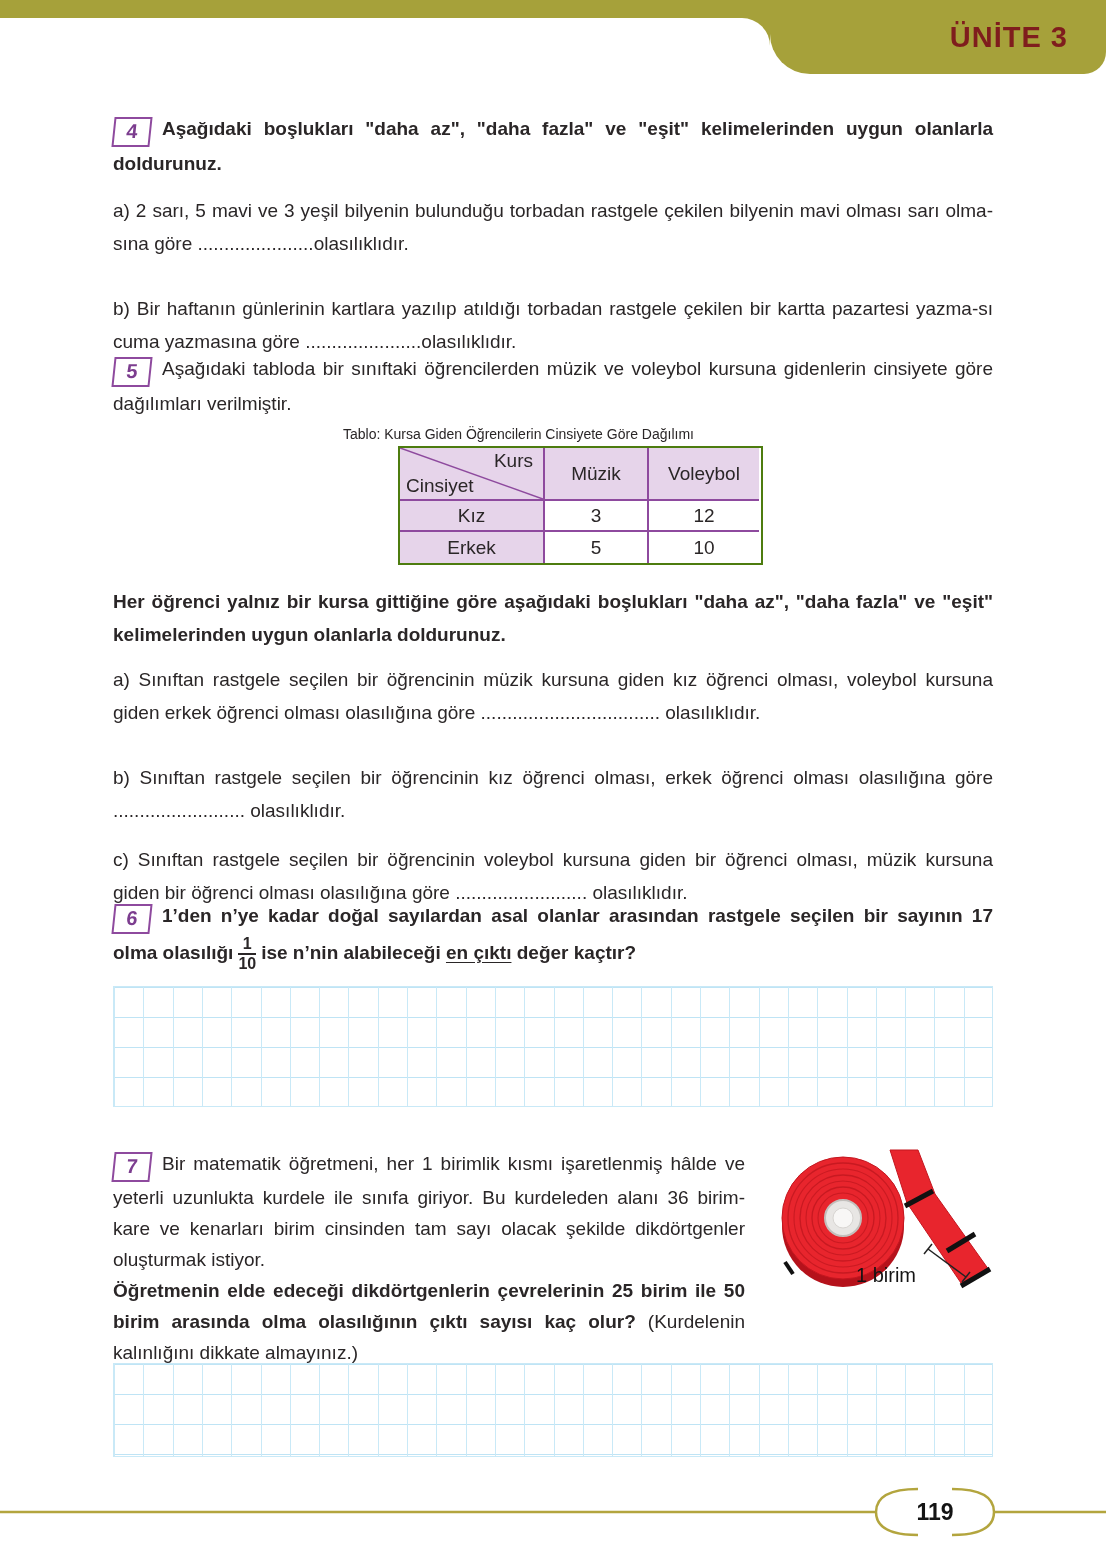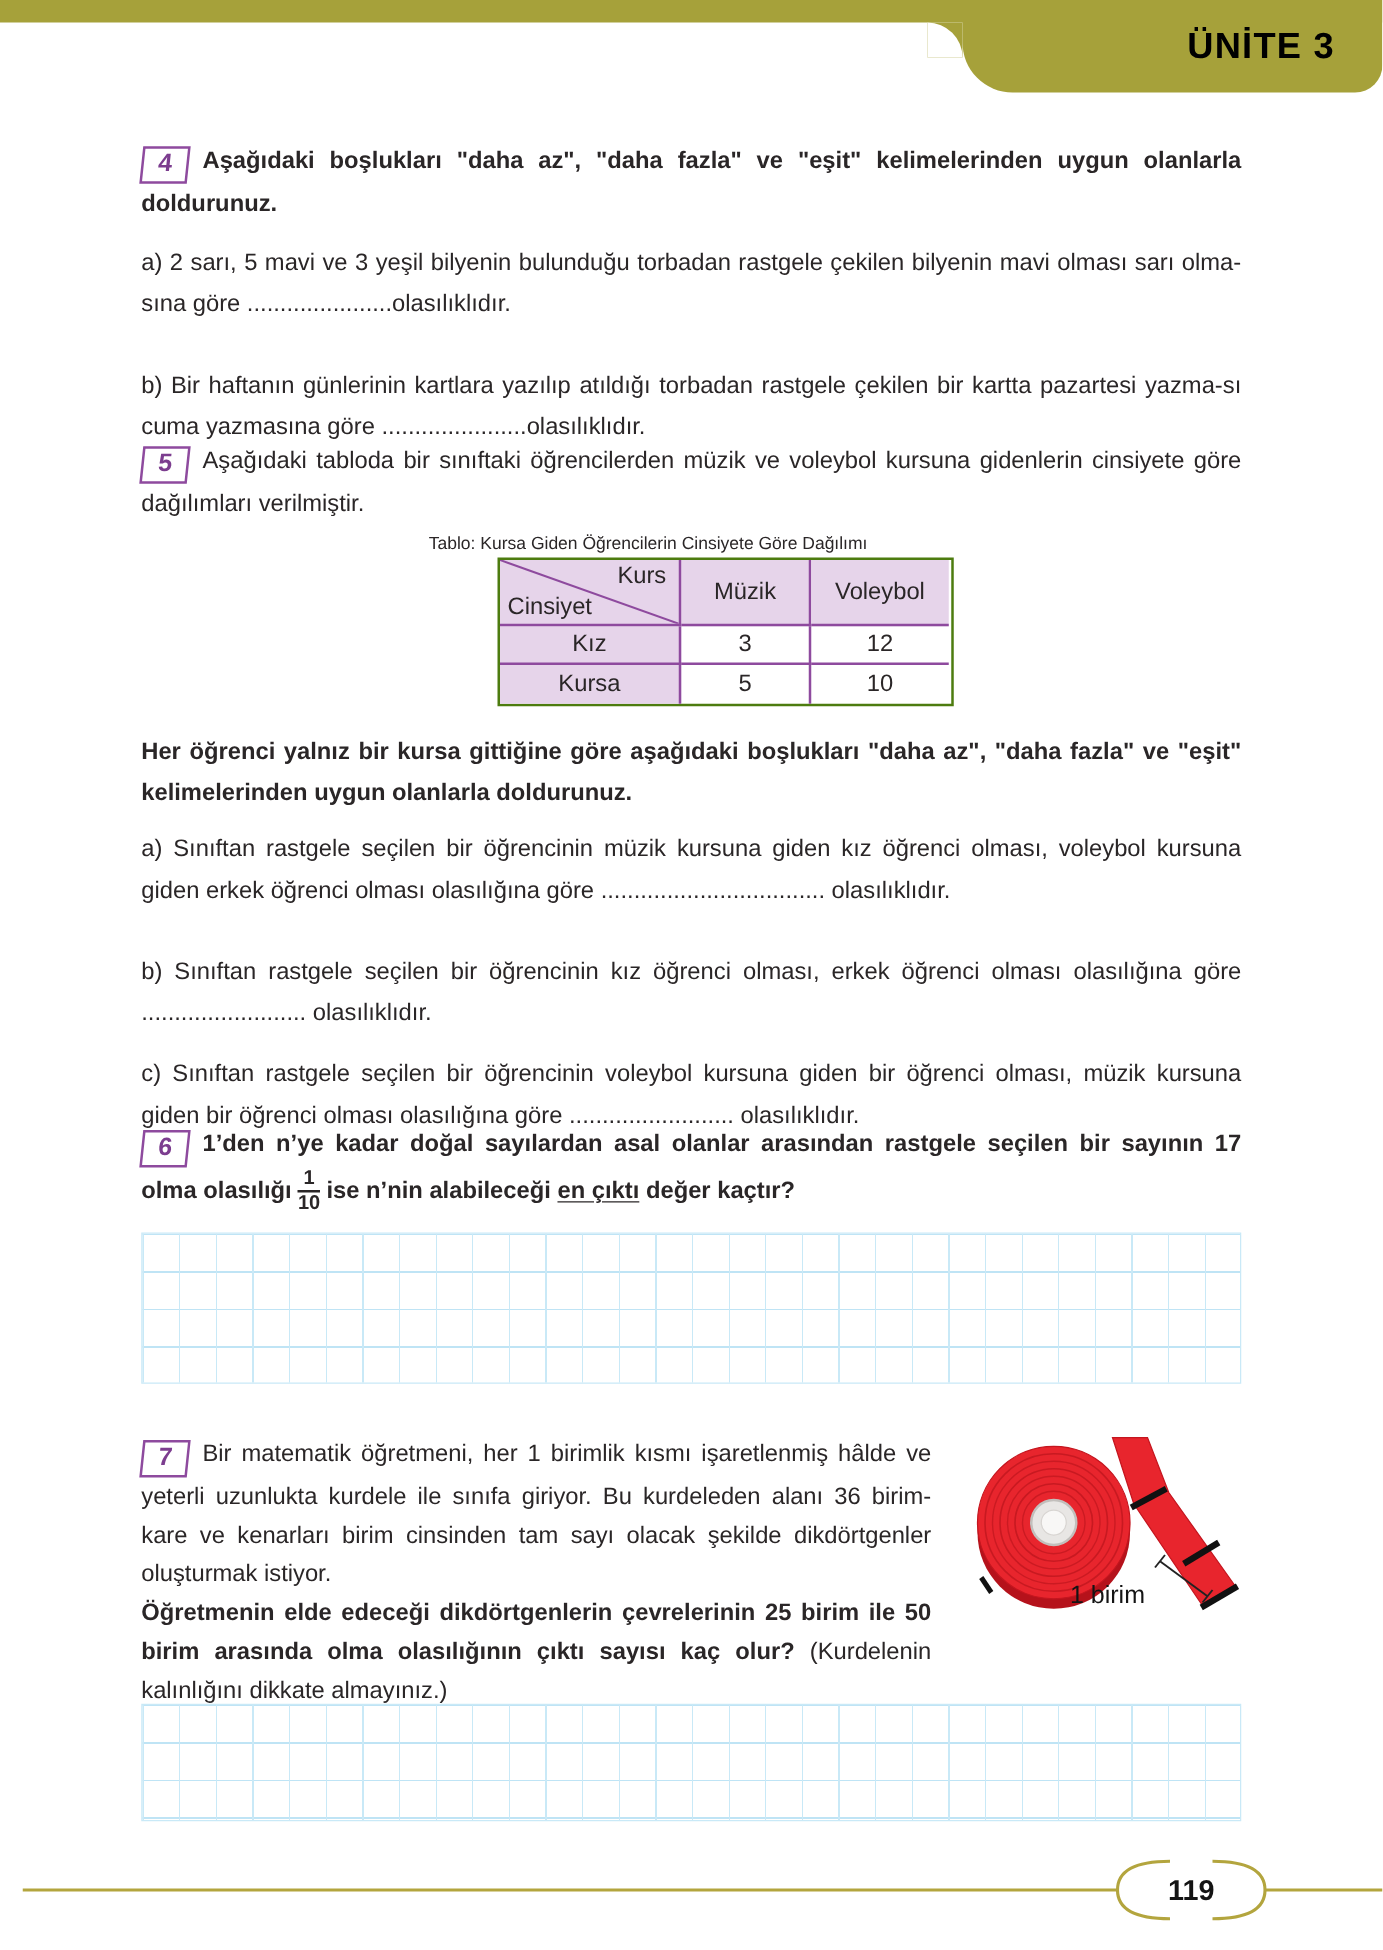--- a/index.html
+++ b/index.html
@@ -3,21 +3,21 @@
 <meta charset="utf-8">
 <style>
   html,body{margin:0;padding:0;background:#fff;}
   .page{position:relative;width:1106px;height:1560px;background:#fff;overflow:hidden;
         font-family:"Liberation Sans", sans-serif;color:#2a2627;}
   
   .topbar{position:absolute;left:0;top:0;width:1106px;height:18px;background:#a6a13a;}
   .unit-tab{position:absolute;left:770px;top:0;width:336px;height:74px;background:#a6a13a;
             border-radius:0 0 22px 40px;display:flex;align-items:center;justify-content:flex-end;
             padding-right:38px;box-sizing:border-box;}
-  .unit-tab-label{color:#000000;font-size:29px;font-weight:bold;letter-spacing:1px;}
+  .unit-tab-label{color:#7f1d1d;font-size:29px;font-weight:bold;letter-spacing:1px;}
   .tab-fillet-bg{position:absolute;left:742px;top:18px;width:28px;height:28px;background:#a6a13a;}
   .tab-fillet-mask{position:absolute;left:742px;top:18px;width:28px;height:28px;background:#fff;
                    border-top-right-radius:28px;}
   
   .sec{position:absolute;left:113px;width:880px;}
   p{margin:0;font-size:19px;line-height:33px;text-align:justify;}
   .b{font-weight:bold;}
   .qnum{display:inline-block;min-width:28px;height:26px;line-height:25px;border:2px solid #8e4a9e;
         color:#7c3d8f;font-weight:bold;font-size:20px;text-align:center;background:#fff;
         transform:skewX(-6deg);margin-right:11px;vertical-align:-3px;padding:0 3px;}
@@ -43,21 +43,21 @@
   .grid{position:absolute;left:113px;width:880px;border:1px solid #c9e9f7;box-sizing:border-box;
         background-image:
           repeating-linear-gradient(to right,#c9e9f7 0 1px,transparent 1px 29.3px),
           repeating-linear-gradient(to bottom,#bfe4f5 0 1px,transparent 1px 30px);}
   
   .q7wrap{display:flex;}
   .q7text{width:632px;}
   .q7text p{line-height:31px;}
   .ribbon{width:238px;margin-left:10px;}
   
-  .footer{position:absolute;left:18px;top:1478px;width:896px;height:70px;}
+  .footer{position:absolute;left:0;top:1478px;width:896px;height:70px;}
 </style>
 </head>
 <body>
 
 <div class="page">
 
   <div class="topbar"></div>
   <div class="tab-fillet-bg"></div>
   <div class="tab-fillet-mask"></div>
   <div class="unit-tab">
@@ -82,21 +82,21 @@
         <span class="corner-top">Kurs</span>
         <span class="corner-bottom">Cinsiyet</span>
       </div>
       <div class="kcell lav bR bB">Müzik</div>
       <div class="kcell lav bB">Voleybol</div>
 
       <div class="kcell lav bR bB">Kız</div>
       <div class="kcell bR bB">3</div>
       <div class="kcell bB">12</div>
 
-      <div class="kcell lav bR">Kursa</div>
+      <div class="kcell lav bR">Erkek</div>
       <div class="kcell bR">5</div>
       <div class="kcell">10</div>
     </div>
 
     <p class="b" style="margin-top:20px;">Her öğrenci yalnız bir kursa gittiğine göre aşağıdaki boşlukları "daha az", "daha fazla" ve "eşit" kelimelerinden uygun olanlarla doldurunuz.</p>
     <p style="margin-top:12px;">a) Sınıftan rastgele seçilen bir öğrencinin müzik kursuna giden kız öğrenci olması, voleybol kursuna giden erkek öğrenci olması olasılığına göre .................................. olasılıklıdır.</p>
     <p style="margin-top:32px;">b) Sınıftan rastgele seçilen bir öğrencinin kız öğrenci olması, erkek öğrenci olması olasılığına göre ......................... olasılıklıdır.</p>
     <p style="margin-top:16px;">c) Sınıftan rastgele seçilen bir öğrencinin voleybol kursuna giden bir öğrenci olması, müzik kursuna giden bir öğrenci olması olasılığına göre ......................... olasılıklıdır.</p>
   </div>
 

